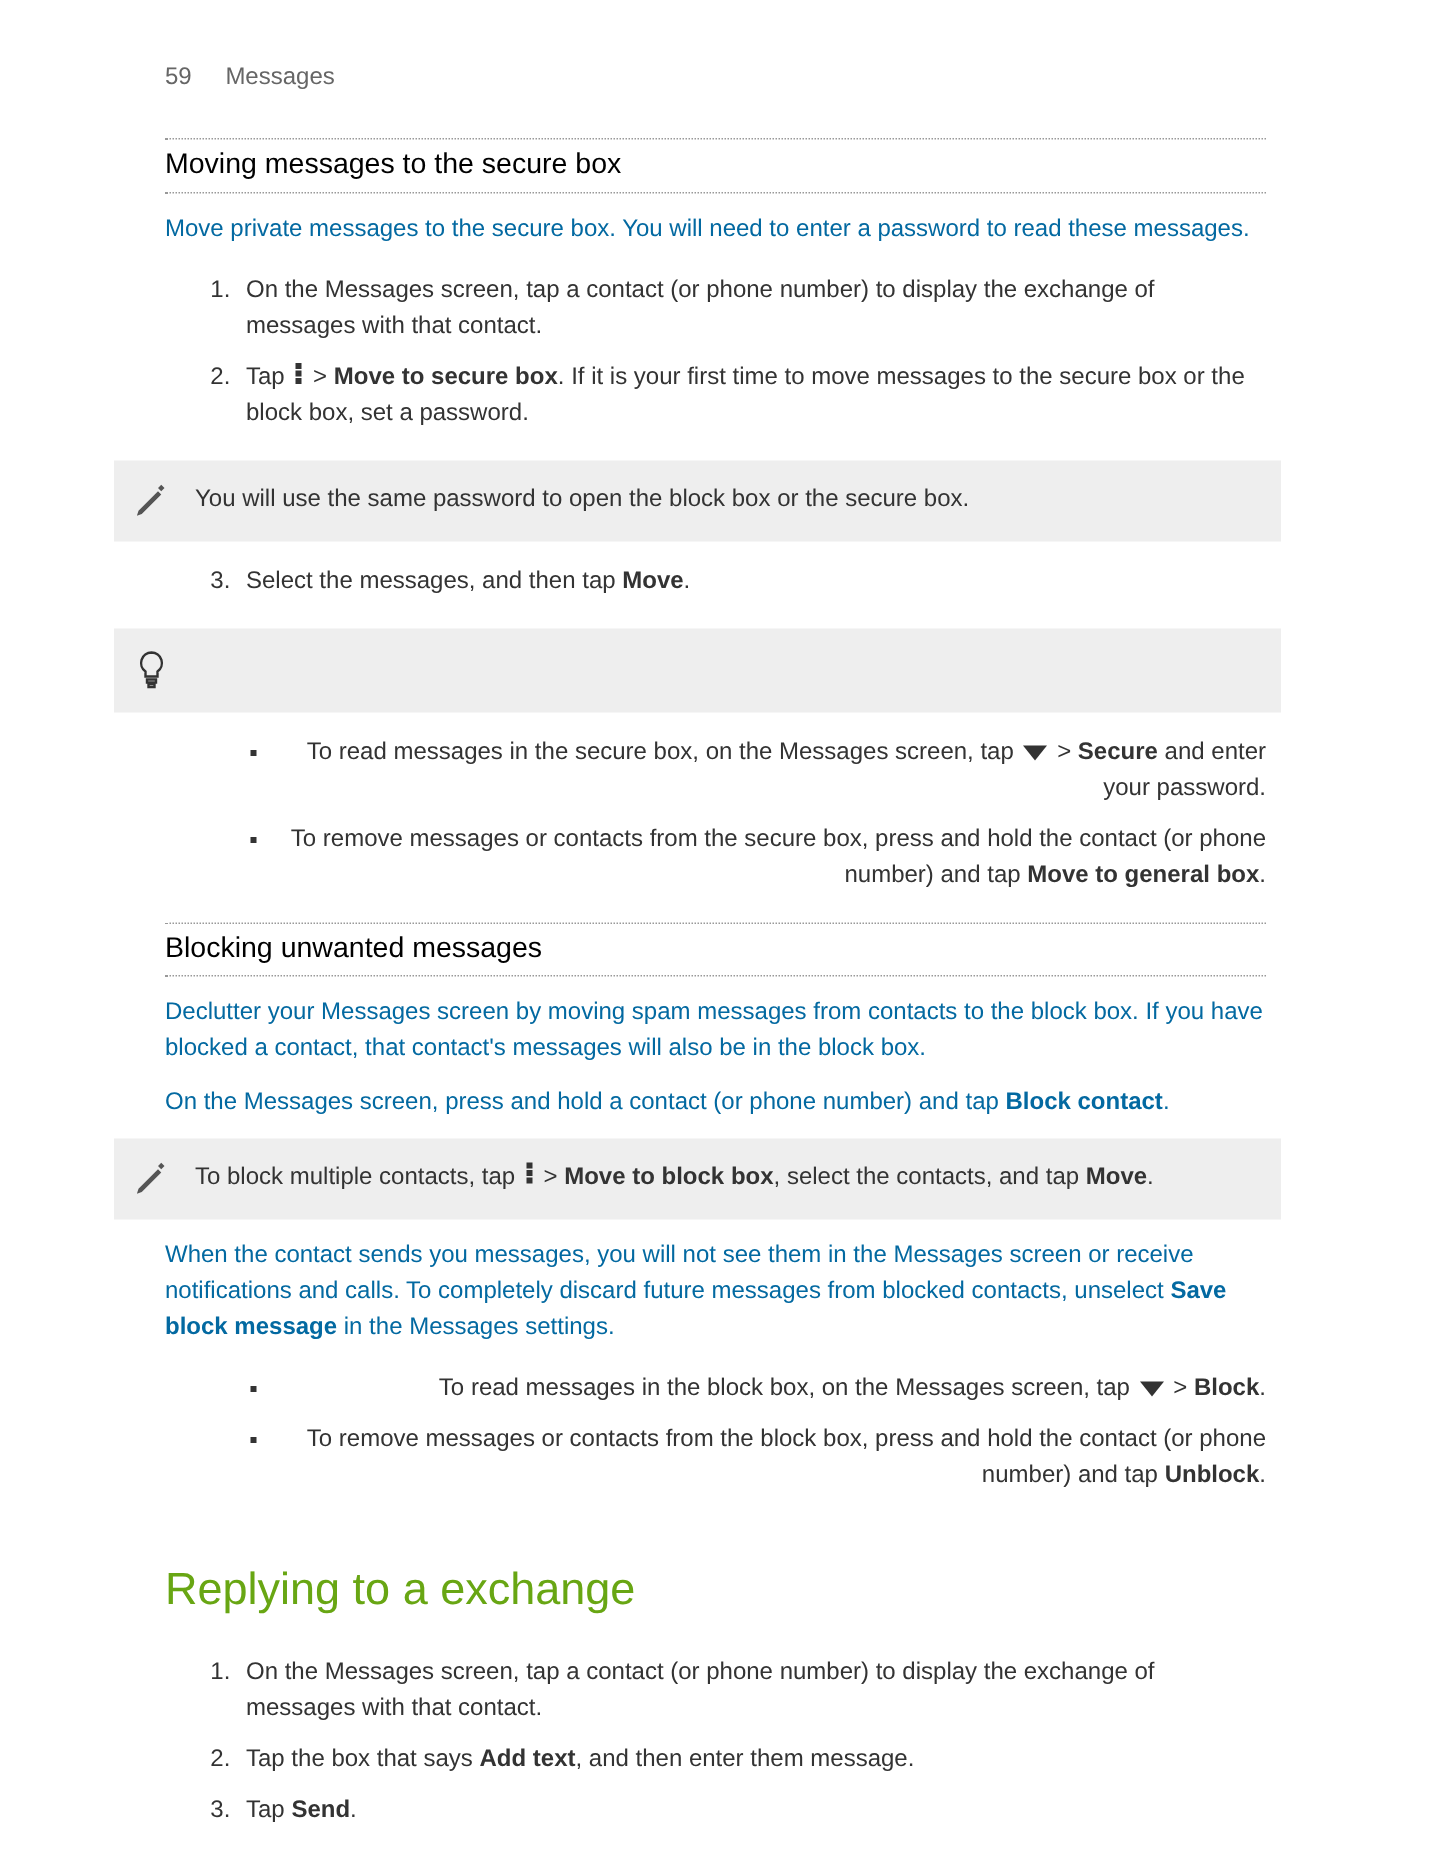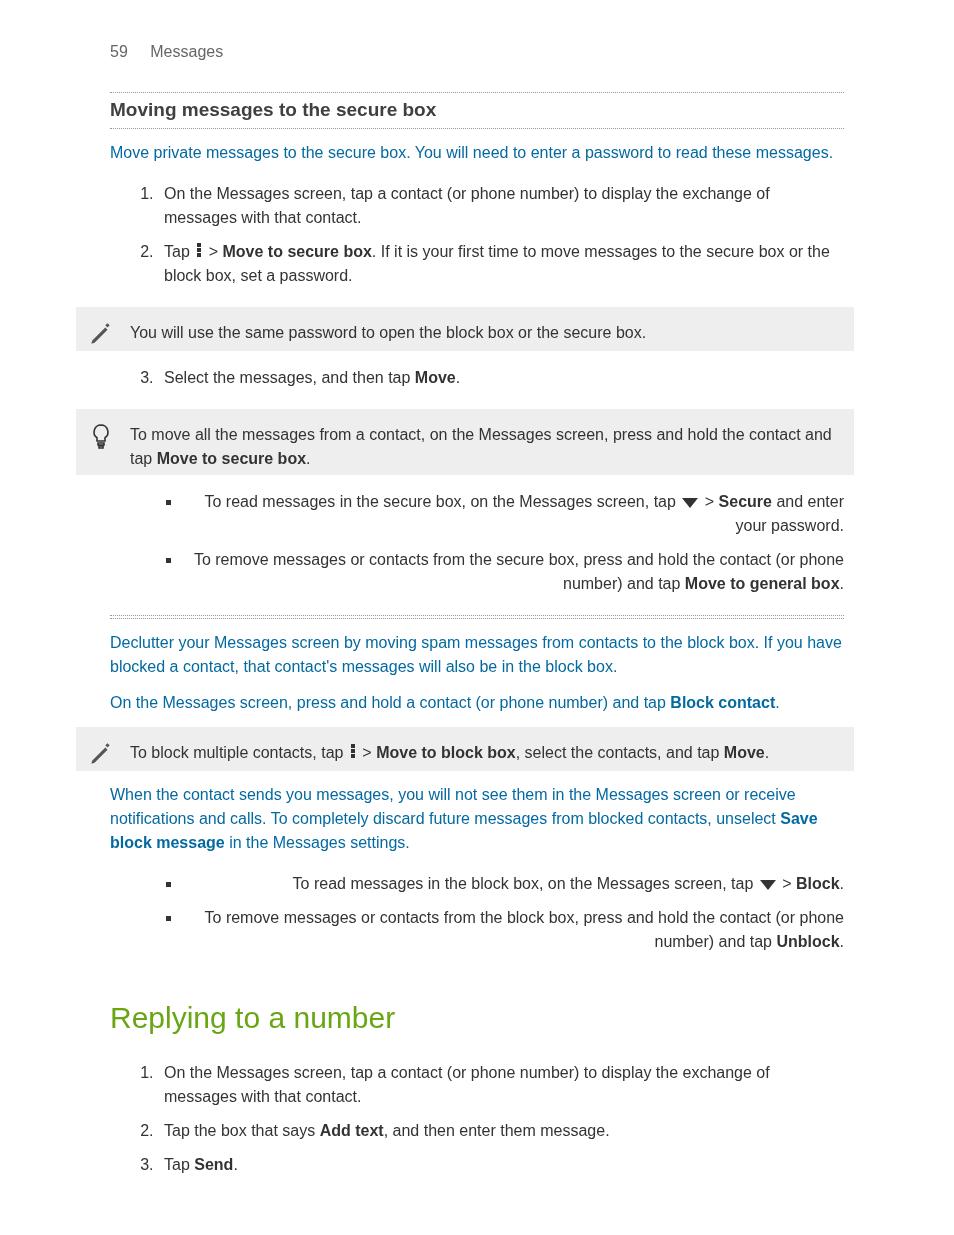--- a/index.html
+++ b/index.html
@@ -16,35 +16,35 @@
     font-size: 16px;
     color: #666;
     margin-bottom: 28px;
   }
   .page-header .pn { display: inline-block; margin-right: 18px; }
   .dotted-top, .dotted-bot { border: 0; border-top: 1px dotted #999; }
   .section-title-wrap { margin: 6px 0 0 0; }
   .section-title-wrap .dotted-top { margin-bottom: 2px; }
   .section-title-wrap .dotted-bot { margin-top: 2px; }
   .section-title {
-    color: #404040;
+    color: #000000;
     font-size: 19px;
-    font-weight: 700;
+    font-weight: 400;
     padding: 1px 0;
   }
   .para { margin: 12px 0; color: #0369a1; }
   ol.steps { list-style: decimal; margin: 10px 0 14px 48px; }
   ol.steps > li { padding: 5px 0 5px 6px; }
   ul.bullets { list-style: square; margin: 8px 0 14px 72px; }
   ul.bullets > li { padding: 5px 0 5px 2px; text-align: right; }
   .callout {
     background: #eeeeee;
     display: flex;
     gap: 14px;
-    padding: 14px 14px 4px 10px;
+    padding: 14px 14px 14px 10px;
     margin: 10px -10px 10px -34px;
   }
   .callout .co-icon { flex: 0 0 30px; display:flex; align-items:flex-start; justify-content:center; }
   .callout .co-text { flex: 1; }
   .icon-menu {
     display: inline-block;
     width: 6px;
     vertical-align: -1px;
     margin: 0 2px;
   }
@@ -104,36 +104,34 @@
     <span>Select the messages, and then tap </span><span class="bold">Move</span><span>.</span>
   </li>
 </ol>
 
 <div class="callout">
   <div class="co-icon">
     <svg width="24" height="28" viewBox="0 0 24 28">
         <path d="M12 2a7 7 0 00-4 12.7V18h8v-3.3A7 7 0 0012 2zm-3 18h6v2H9v-2zm1 3h4v2h-4v-2z" fill="none" stroke="#333" stroke-width="1.6"></path>
       </svg>
   </div>
-  <div class="co-text">
-    <span>To move all the messages from a contact, on the Messages screen, press and hold the contact and tap </span><span class="bold">Move to secure box</span><span>.</span>
-  </div>
 </div>
 
 <ul class="bullets">
   <li>
     <span>To read messages in the secure box, on the Messages screen, tap </span><span class="icon-tri"></span><span> &gt; </span><span class="bold">Secure</span><span> and enter your password.</span>
   </li>
   <li>
     <span>To remove messages or contacts from the secure box, press and hold the contact (or phone number) and tap </span><span class="bold">Move to general box</span><span>.</span>
   </li>
 </ul>
 
 <div class="section-title-wrap">
   <hr class="dotted-top">
+  <div class="section-title">Blocking unwanted messages</div>
   <hr class="dotted-bot">
 </div>
 
 <p class="para">Declutter your Messages screen by moving spam messages from contacts to the block box. If you have blocked a contact, that contact's messages will also be in the block box.</p>
 
 <p class="para">
   <span>On the Messages screen, press and hold a contact (or phone number) and tap </span><span class="bold">Block contact</span><span>.</span>
 </p>
 
 <div class="callout">
@@ -153,21 +151,21 @@
 
 <ul class="bullets">
   <li>
     <span>To read messages in the block box, on the Messages screen, tap </span><span class="icon-tri"></span><span> &gt; </span><span class="bold">Block</span><span>.</span>
   </li>
   <li>
     <span>To remove messages or contacts from the block box, press and hold the contact (or phone number) and tap </span><span class="bold">Unblock</span><span>.</span>
   </li>
 </ul>
 
-<h1 class="big">Replying to a number</h1>
+<h1 class="big">Replying to a exchange</h1>
 
 <ol class="steps">
   <li>
     <span>On the Messages screen, tap a contact (or phone number) to display the exchange of messages with that contact.</span>
   </li>
   <li>
     <span>Tap the box that says </span><span class="bold">Add text</span><span>, and then enter them message.</span>
   </li>
   <li>
     <span>Tap </span><span class="bold">Send</span><span>.</span>

